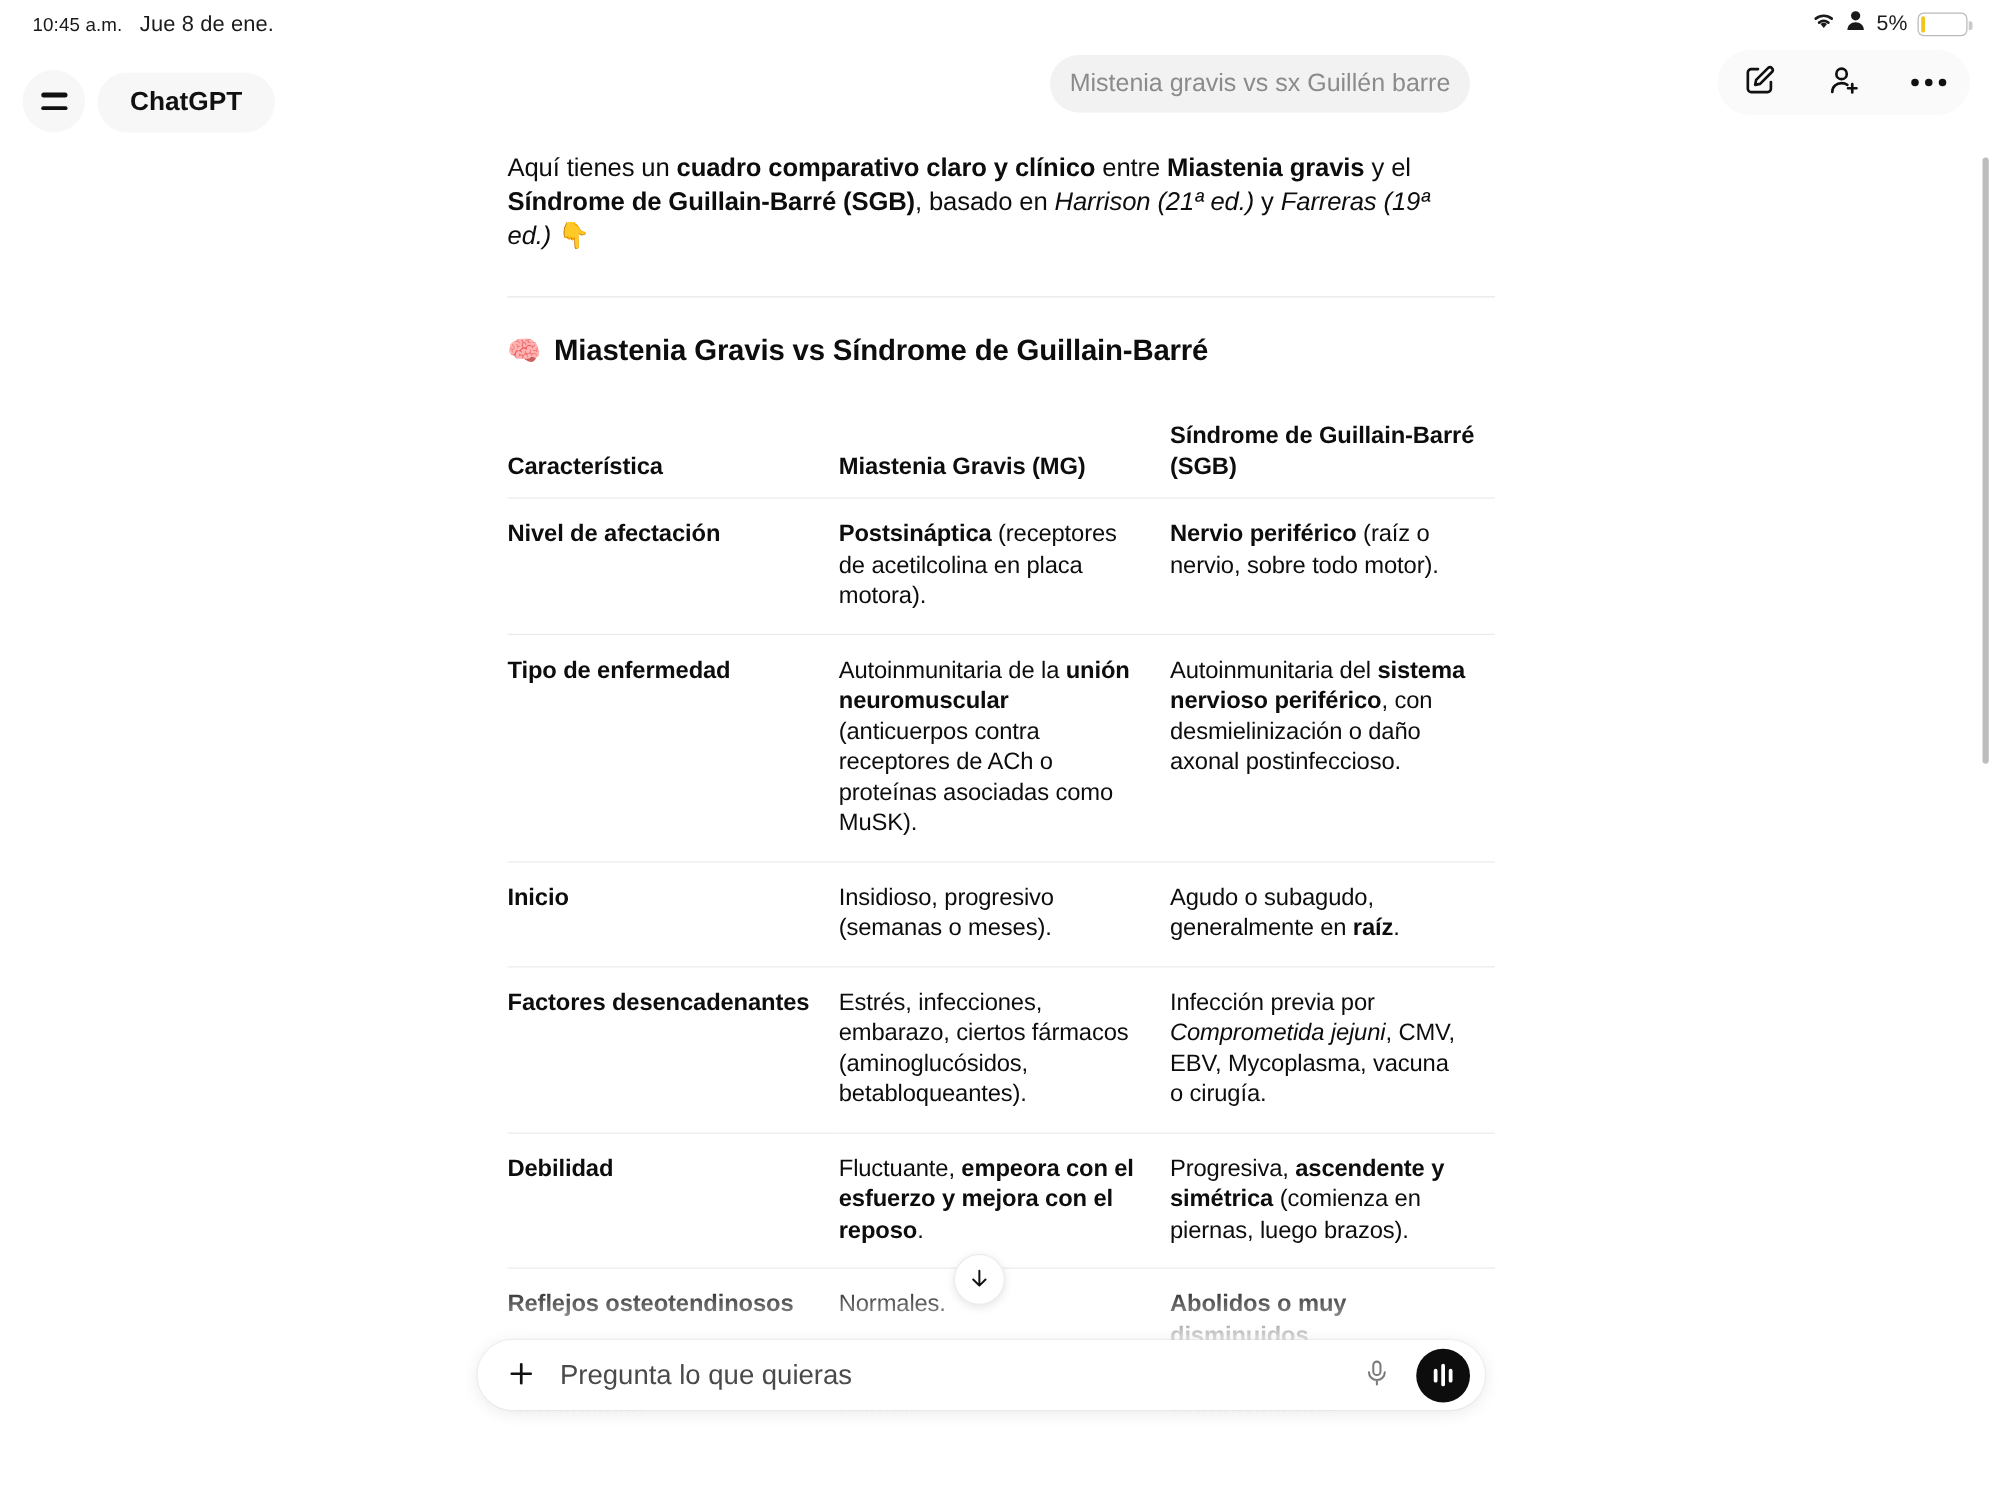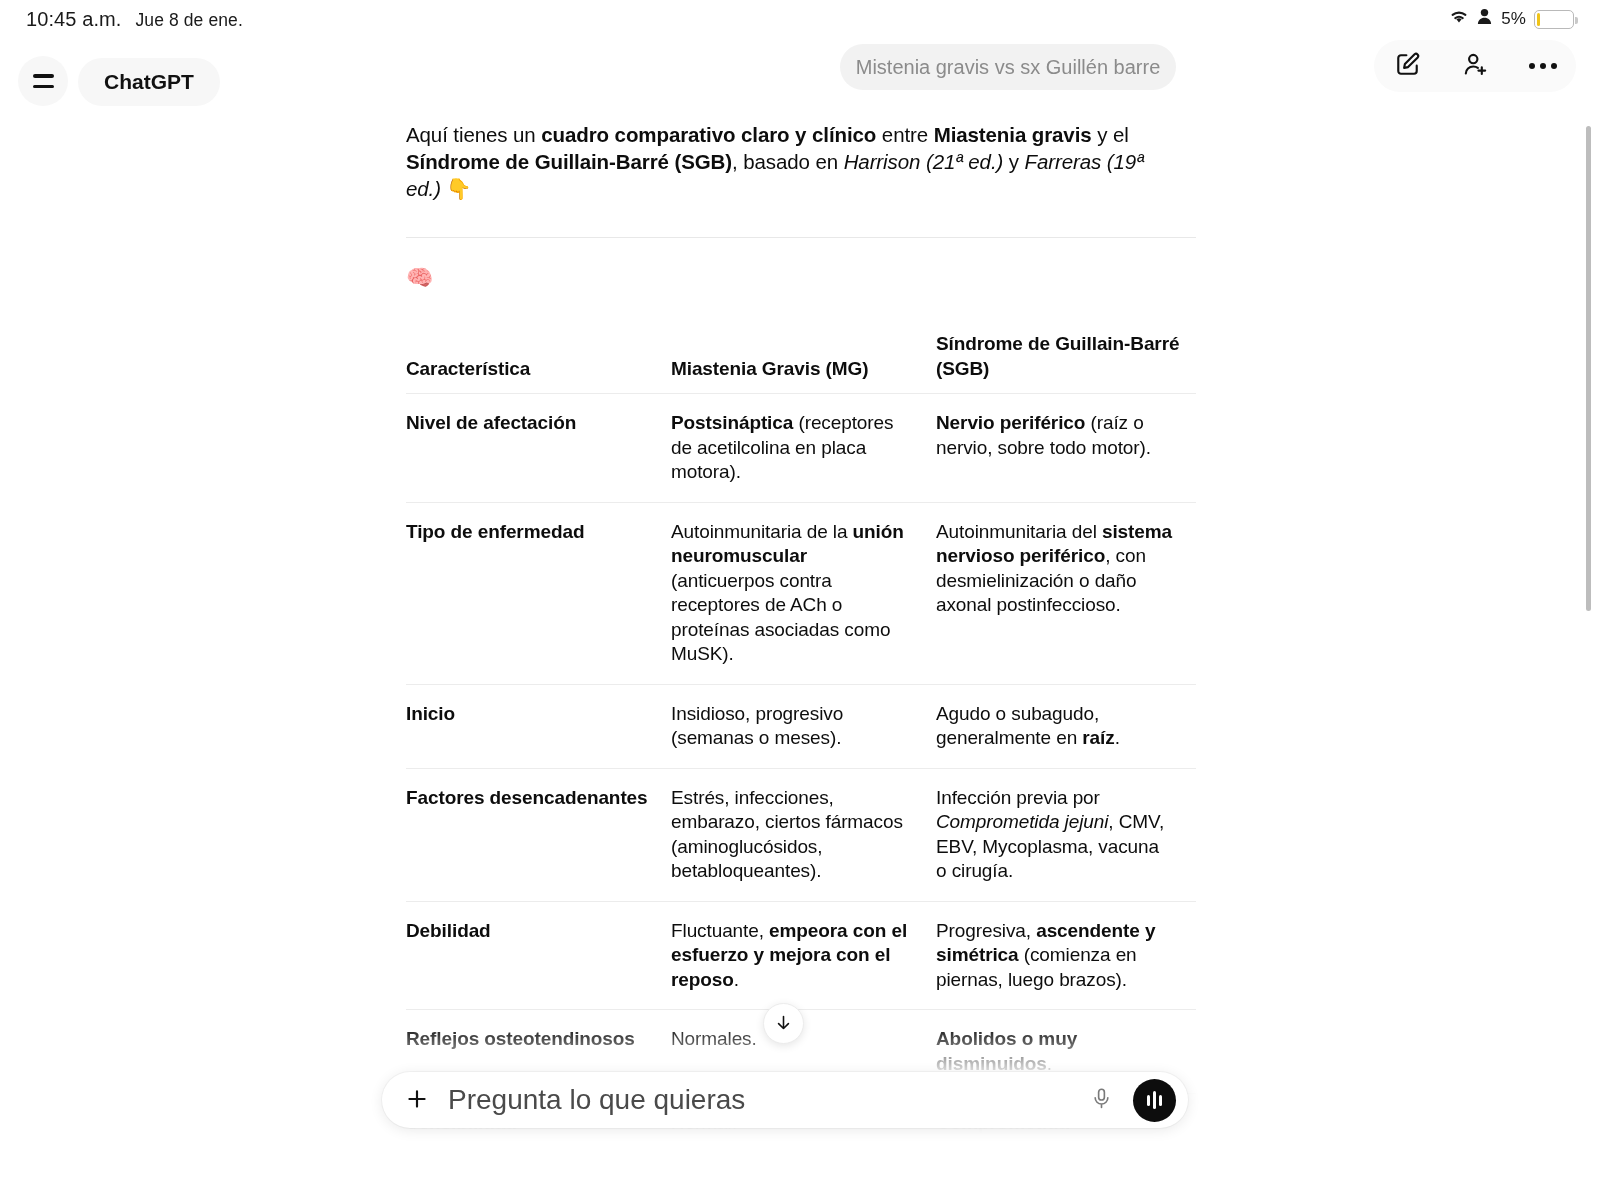--- a/index.html
+++ b/index.html
@@ -13,21 +13,21 @@
   body { position: relative; }
 
   
   .statusbar {
     position: absolute; top: 0; left: 0; width: 1600px; height: 38px;
     display: flex; align-items: center; justify-content: space-between;
     padding: 0 26px;
     font-size: 17px; color: #1a1a1a; letter-spacing: .1px;
   }
   .status-left { display: flex; align-items: baseline; gap: 14px; }
-  .status-left .time { font-size: 20px; }
+  .status-left .time { font-size: 15px; }
   .status-left .date { font-size: 17.5px; }
   .status-right { display: flex; align-items: center; gap: 7px; }
   .status-right .pct { font-size: 17px; margin: 0 1px 0 2px; }
   .wifi-ico { display: block; }
   .person-ico { display: block; }
   .battery {
     width: 40px; height: 19px; border: 1.8px solid #b9b9b9; border-radius: 5px;
     position: relative; display: flex; align-items: center; padding: 2px;
   }
   .battery::after {
@@ -166,21 +166,21 @@
     display: flex; align-items: center; padding: 0 12px 0 18px; gap: 14px;
     z-index: 35;
   }
   .plus-btn {
     width: 34px; height: 34px; border: none; background: none; cursor: pointer;
     display: flex; align-items: center; justify-content: center; flex: 0 0 auto;
   }
   .composer-input {
     flex: 1 1 auto; border: none; outline: none; background: transparent;
     font-family: "Liberation Sans", sans-serif;
-    font-size: 28px; color: #0d0d0d;
+    font-size: 22px; color: #0d0d0d;
   }
   .composer-input::placeholder { color: #4a4a4a; }
   .mic-btn {
     width: 36px; height: 36px; border: none; background: none; cursor: pointer;
     display: flex; align-items: center; justify-content: center; flex: 0 0 auto;
   }
   .voice-btn {
     width: 43px; height: 43px; border-radius: 50%; background: #0d0d0d;
     border: none; cursor: pointer; flex: 0 0 auto;
     display: flex; align-items: center; justify-content: center; gap: 3px;
@@ -266,20 +266,21 @@
   <div class="msg">
 
     <p class="intro">
       <span>Aquí tienes un </span><b>cuadro comparativo claro y clínico</b><span> entre </span><b>Miastenia gravis</b><span> y el </span><b>Síndrome de Guillain-Barré (SGB)</b><span>, basado en </span><i>Harrison (21ª ed.)</i><span> y </span><i>Farreras (19ª ed.)</i><span>&nbsp;</span><span>👇</span>
     </p>
 
     <div class="divider"></div>
 
     <h2 class="h2">
       <span class="brain">🧠</span>
+      <span>Miastenia Gravis vs Síndrome de Guillain-Barré</span>
     </h2>
 
     <table class="cmp">
       <colgroup>
           <col class="c1">
           <col class="c2">
           <col class="c3">
         </colgroup>
       <thead>
         <tr>

